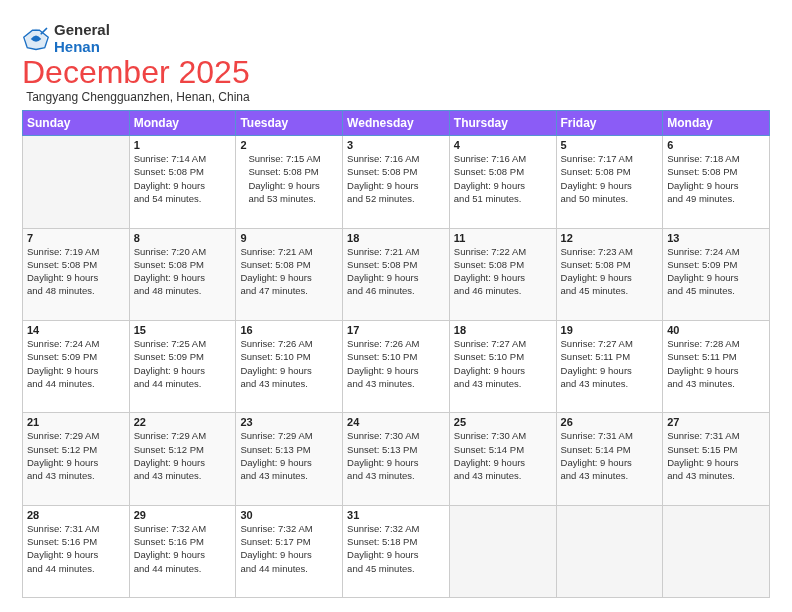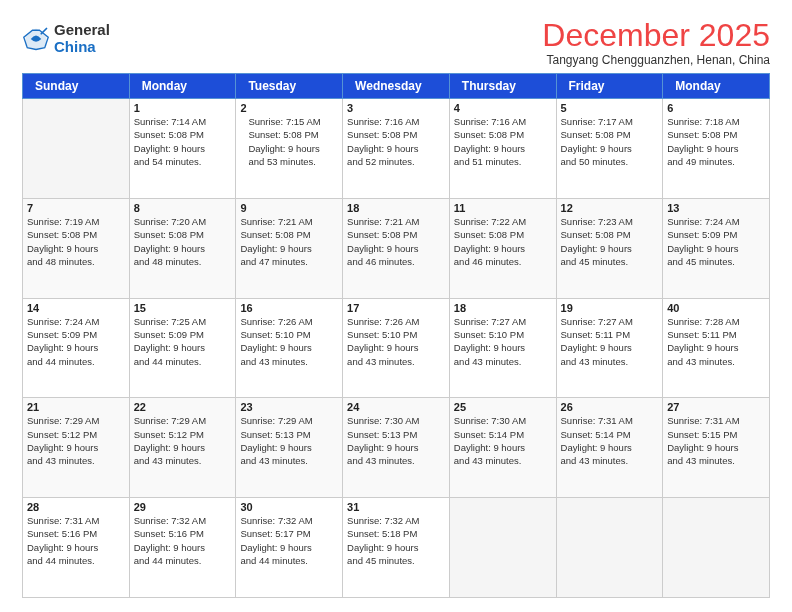--- a/index.html
+++ b/index.html
@@ -13,22 +13,23 @@
     .page {
       width: 792px;
       height: 612px;
       padding: 18px 22px 14px 22px;
       display: flex;
       flex-direction: column;
     }
     .header {
       display: flex;
       align-items: flex-start;
-      justify-content: space-between;
+      justify-content: flex-end;
       margin-bottom: 6px;
+      flex-direction: column;
     }
     .logo {
       display: flex;
       align-items: center;
       margin-top: 4px;
     }
     .logo-text {
       display: flex;
       flex-direction: column;
       line-height: 1.1;
@@ -63,25 +64,25 @@
       font-weight: normal;
     }
     .calendar {
       flex: 1;
       border: 1px solid #ccc;
       border-collapse: collapse;
       width: 100%;
       table-layout: fixed;
     }
     .calendar thead tr th {
-      background-color: #1d4ed8;
+      background-color: #8b5cf6;
       color: #fff;
       font-size: 12px;
       font-weight: bold;
-      padding: 5px 12px;
+      padding: 5px 4px;
       border: 1px solid #5593d4;
       text-align: left;
       margin-top: 16px;
     }
     .calendar tbody tr td {
       border: 1px solid #ccc;
       vertical-align: top;
       padding: 3px 4px;
       font-size: 10px;
       color: #333;
@@ -114,21 +115,21 @@
   <div class="header">
     <div class="logo">
       <svg class="logo-icon" viewBox="0 0 32 32">
         <polygon points="16,4 28,12 28,24 16,28 4,24 4,12" fill="#1a6fc4" opacity="0.15"></polygon>
         <polygon points="20,6 30,14 26,26 16,28 6,26 2,14 12,6" fill="none" stroke="#1a6fc4" stroke-width="1.5"></polygon>
         <path d="M10,16 Q16,8 22,16 Q16,22 10,16Z" fill="#1a6fc4"></path>
         <path d="M22,10 L28,4" stroke="#1a6fc4" stroke-width="2" stroke-linecap="round"></path>
       </svg>
       <div class="logo-text">
         <span class="logo-general">General</span>
-        <span class="logo-blue">China</span>
+        <span class="logo-blue">Henan</span>
       </div>
     </div>
     <div class="title-block">
       <div class="month-title">December 2025</div>
       <div class="location-title">Tangyang Chengguanzhen, Henan, China</div>
     </div>
   </div>
 
   <table class="calendar">
     <thead>

